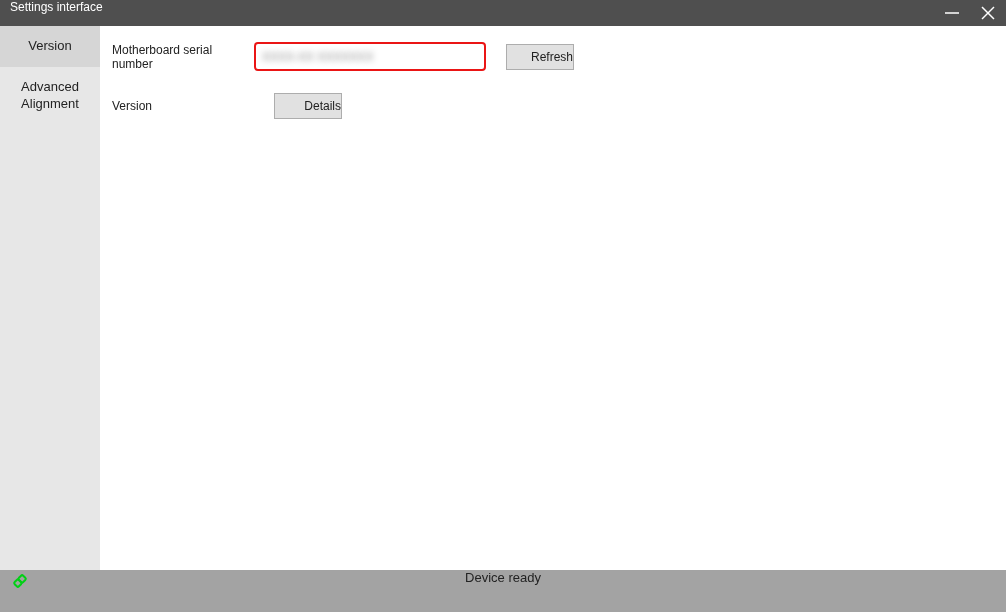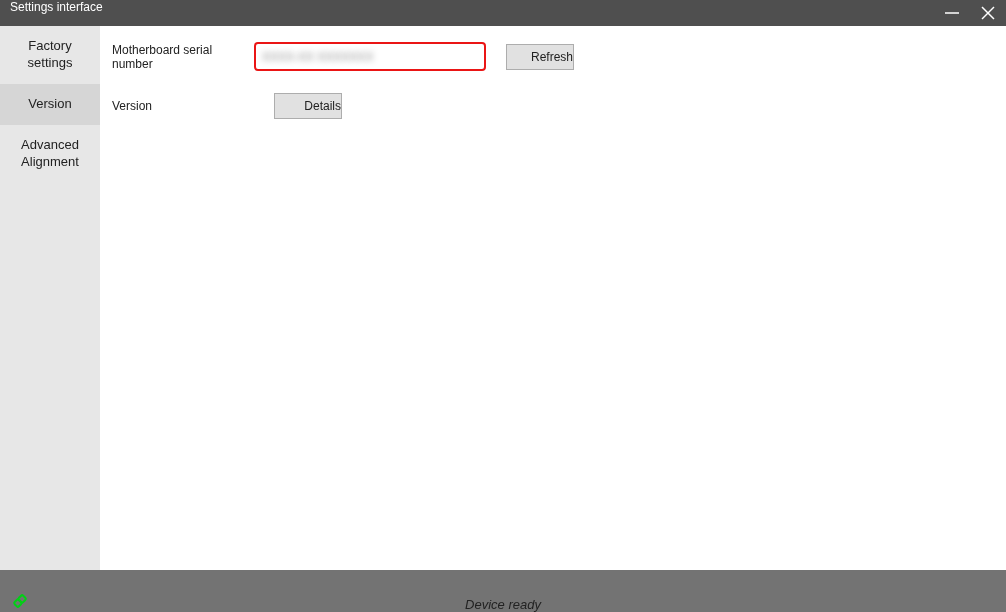--- a/index.html
+++ b/index.html
@@ -97,25 +97,24 @@
       border: 1px solid #adadad;
       font-size: 12px;
       color: #222;
       cursor: pointer;
       display: flex;
       align-items: center;
       justify-content: flex-end;
     }
     .statusbar {
       height: 42px;
-      background: #737373;
+      background: #a3a3a3;
       display: flex;
-      align-items: flex-end;
+      align-items: flex-start;
       position: relative;
-      font-style: italic;
     }
     .status-icon {
       width: 40px;
       display: flex;
       align-items: center;
       justify-content: center;
     }
     .status-text {
       position: absolute;
       left: 50%;
@@ -138,23 +137,20 @@
   <div class="win-ctrl">
     <svg width="18" height="18" viewBox="0 0 18 18" fill="none">
       <line x1="3" y1="3" x2="15" y2="15" stroke-width="1.5"></line>
       <line x1="15" y1="3" x2="3" y2="15" stroke-width="1.5"></line>
     </svg>
   </div>
 </div>
 
 <div class="content">
   <div class="sidebar">
-    <div class="sidebar-item">
-      <span>Factory settings</span>
-    </div>
     <div class="sidebar-item active">
       <span>Version</span>
     </div>
     <div class="sidebar-item">
       <span>Advanced Alignment</span>
     </div>
   </div>
 
   <div class="main">
     <div class="row">

